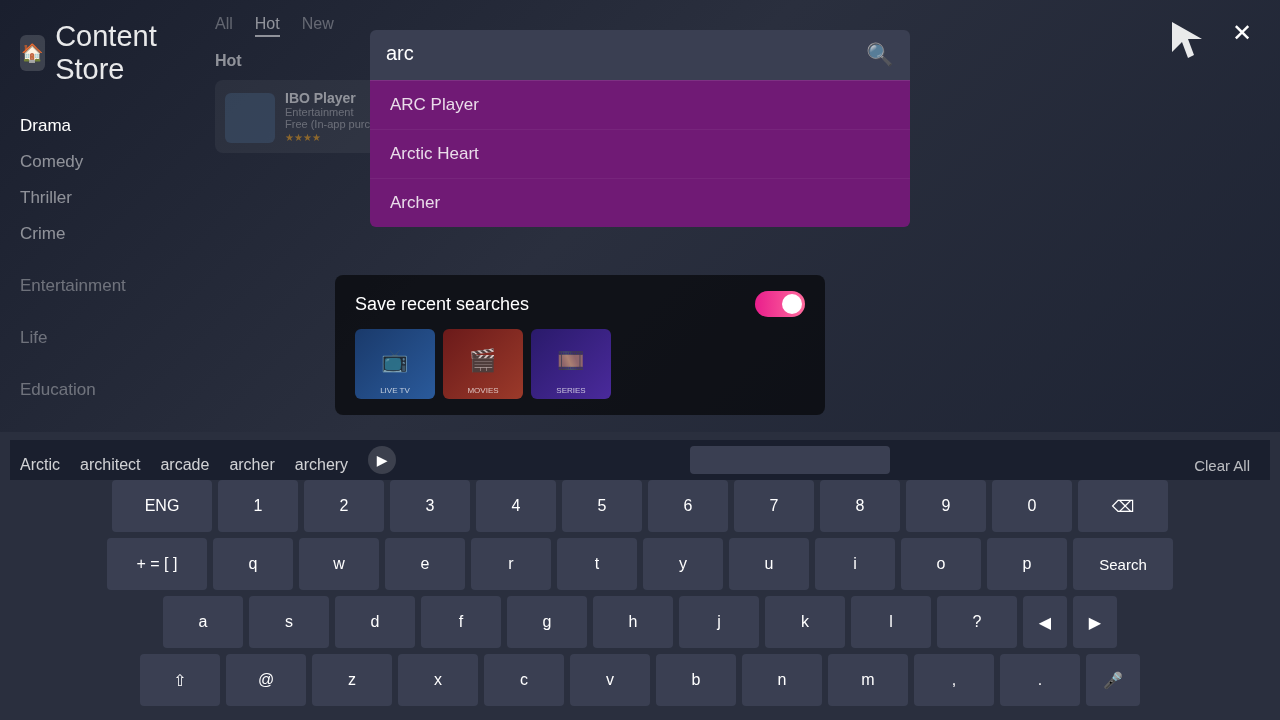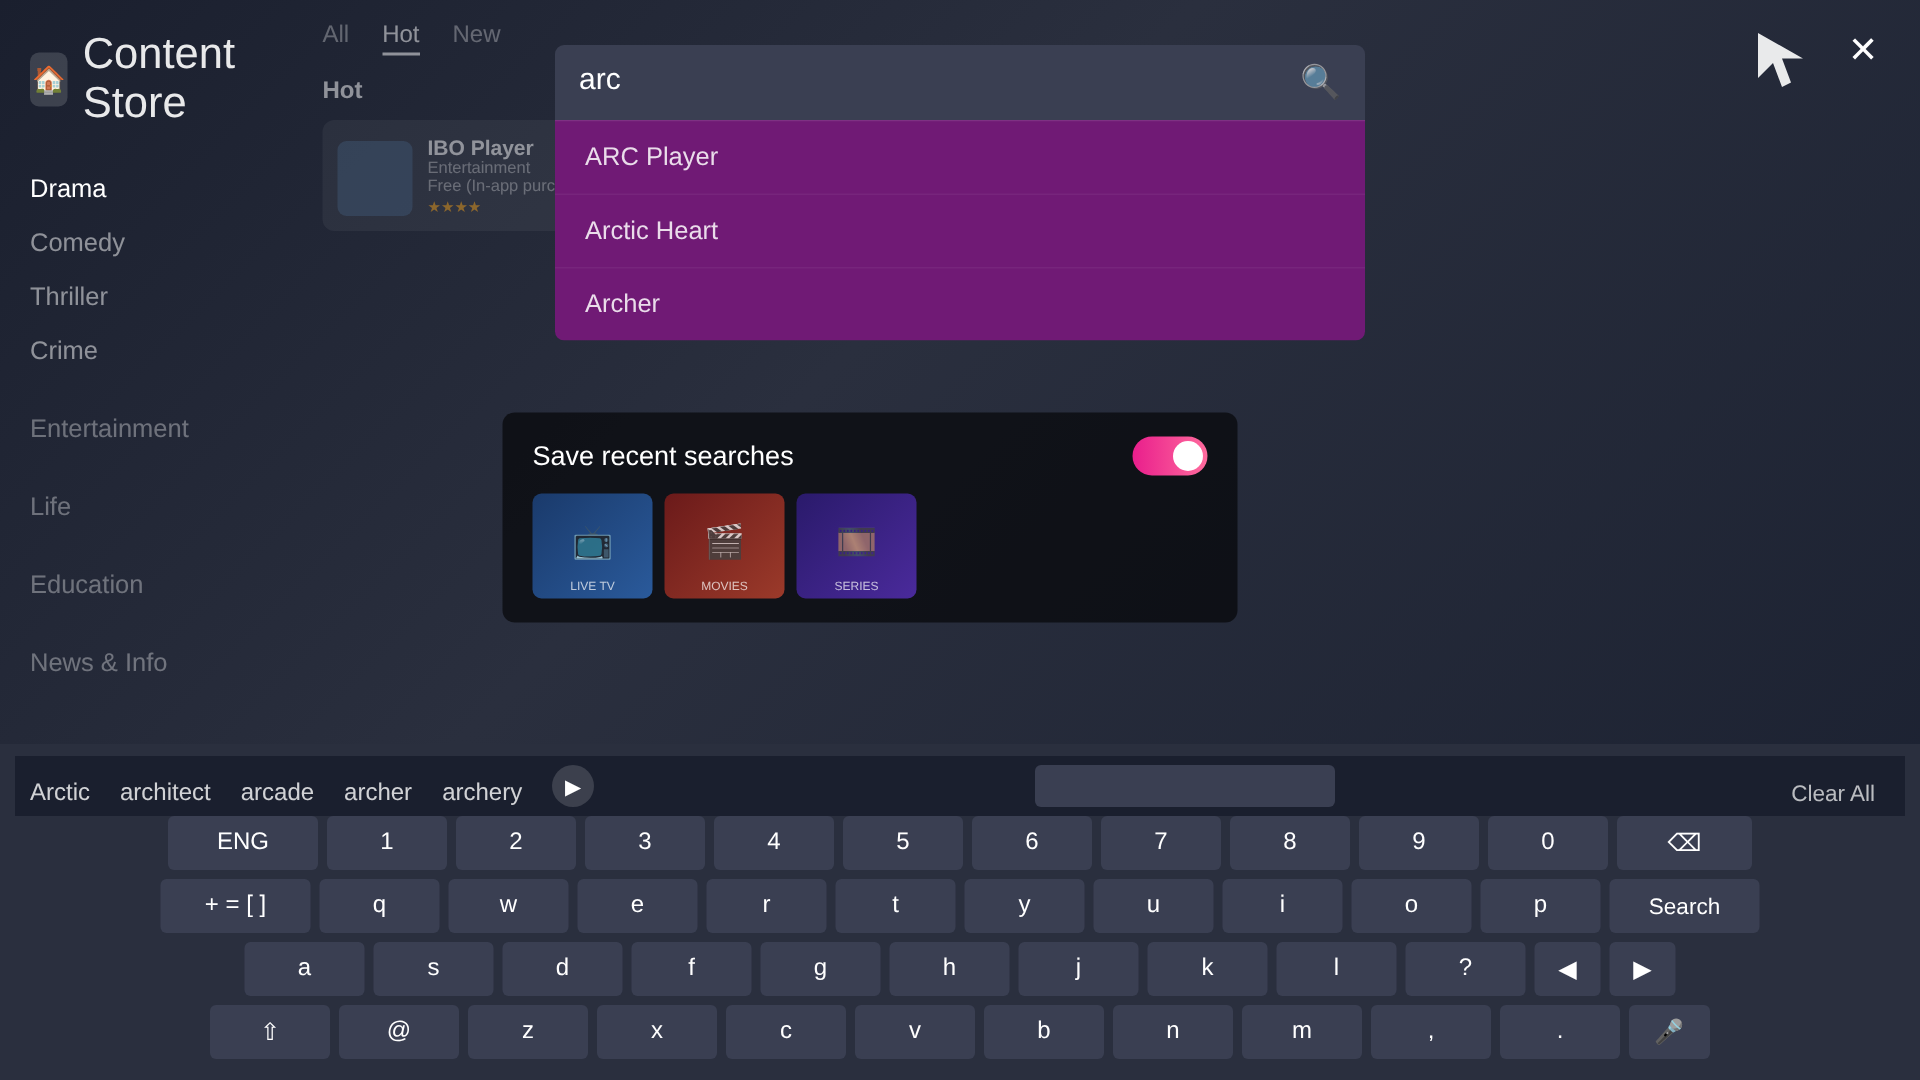--- a/index.html
+++ b/index.html
@@ -330,21 +330,21 @@
 
     .keyboard-row {
       display: flex;
       justify-content: center;
       gap: 6px;
       margin-bottom: 6px;
     }
 
     .key {
       min-width: 80px;
-      height: 36px;
+      height: 52px;
       background: #3a3f52;
       border-radius: 4px;
       display: flex;
       align-items: center;
       justify-content: center;
       font-size: 16px;
       color: #fff;
       cursor: pointer;
       padding: 0 8px;
       user-select: none;

